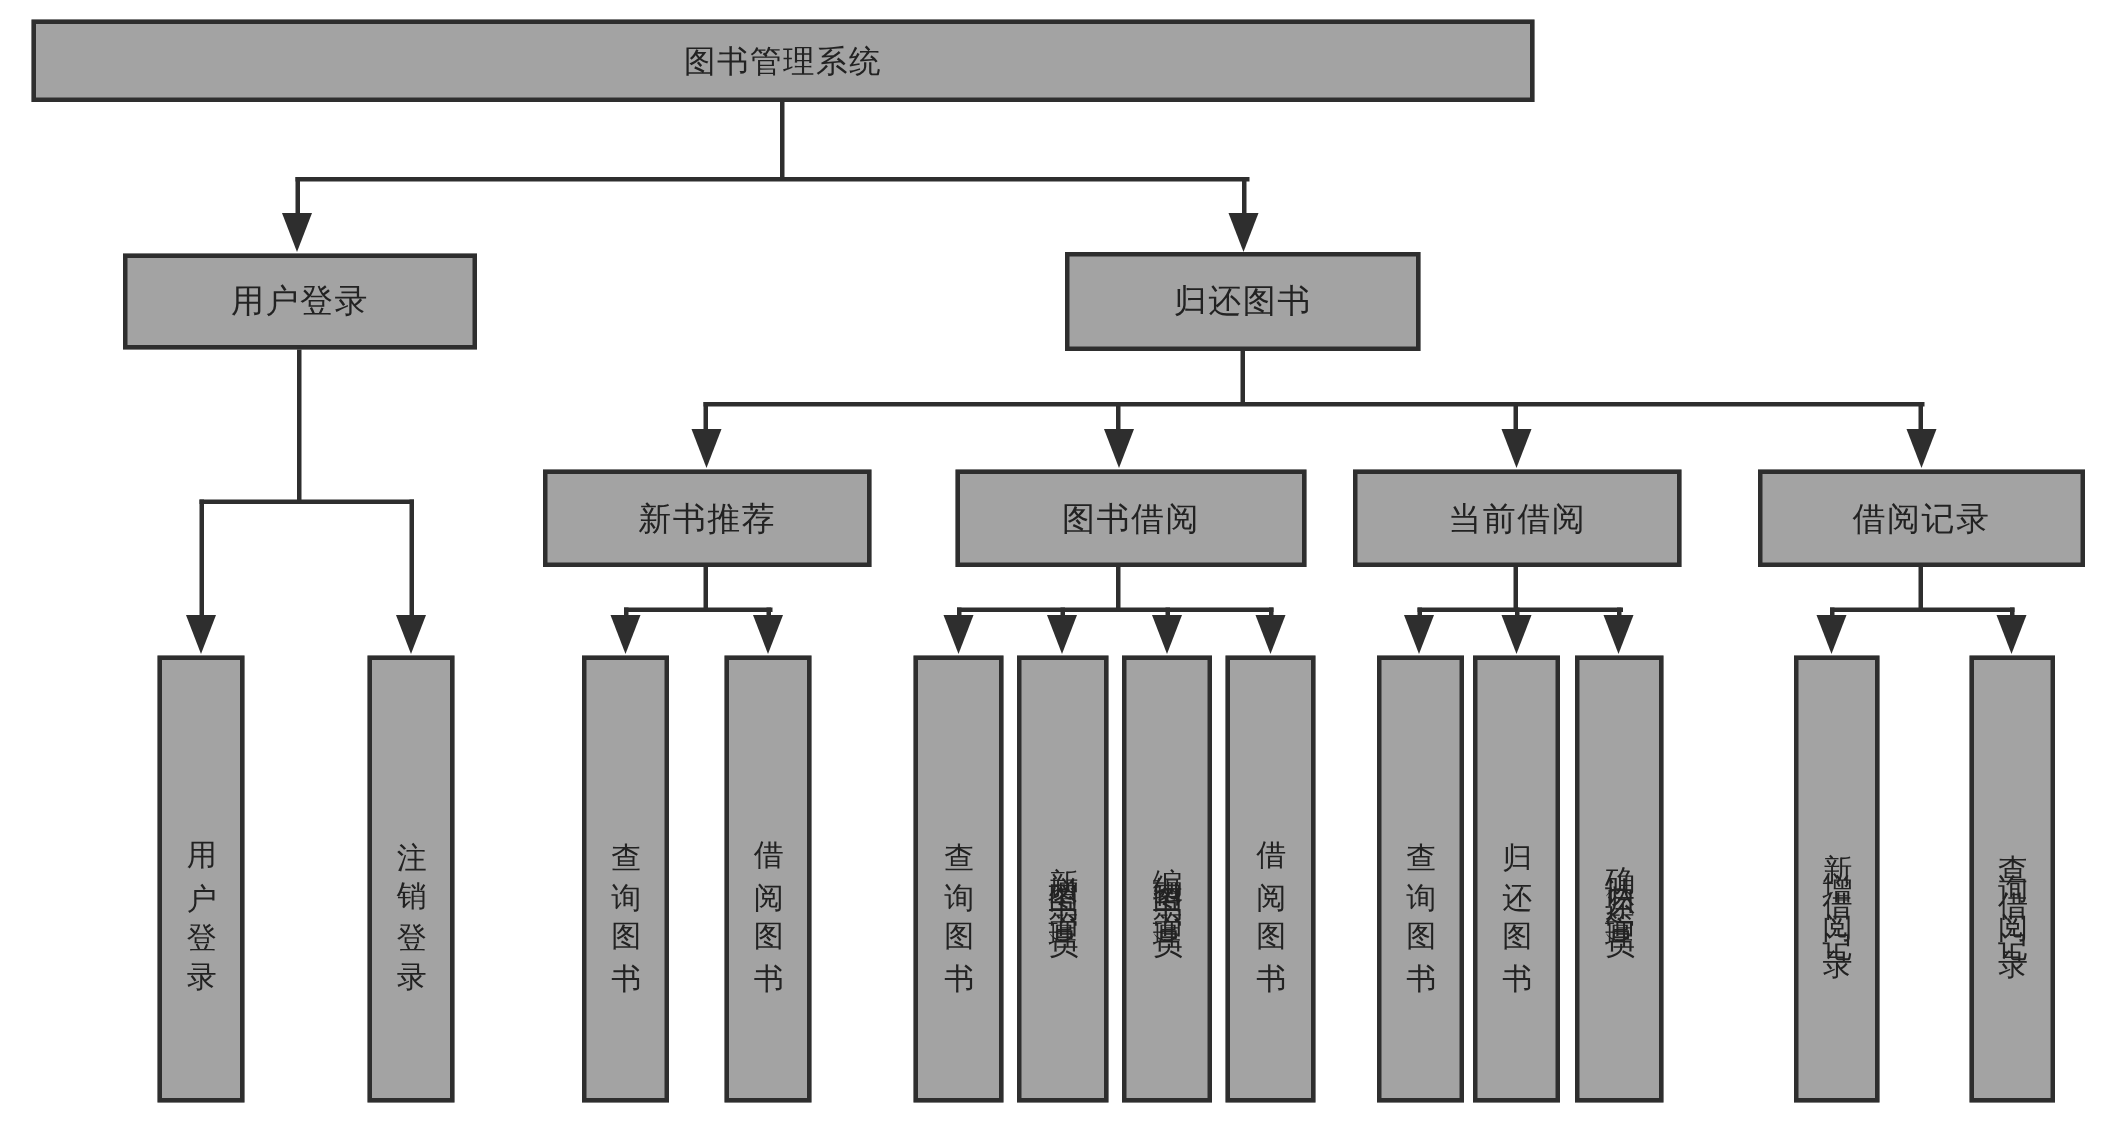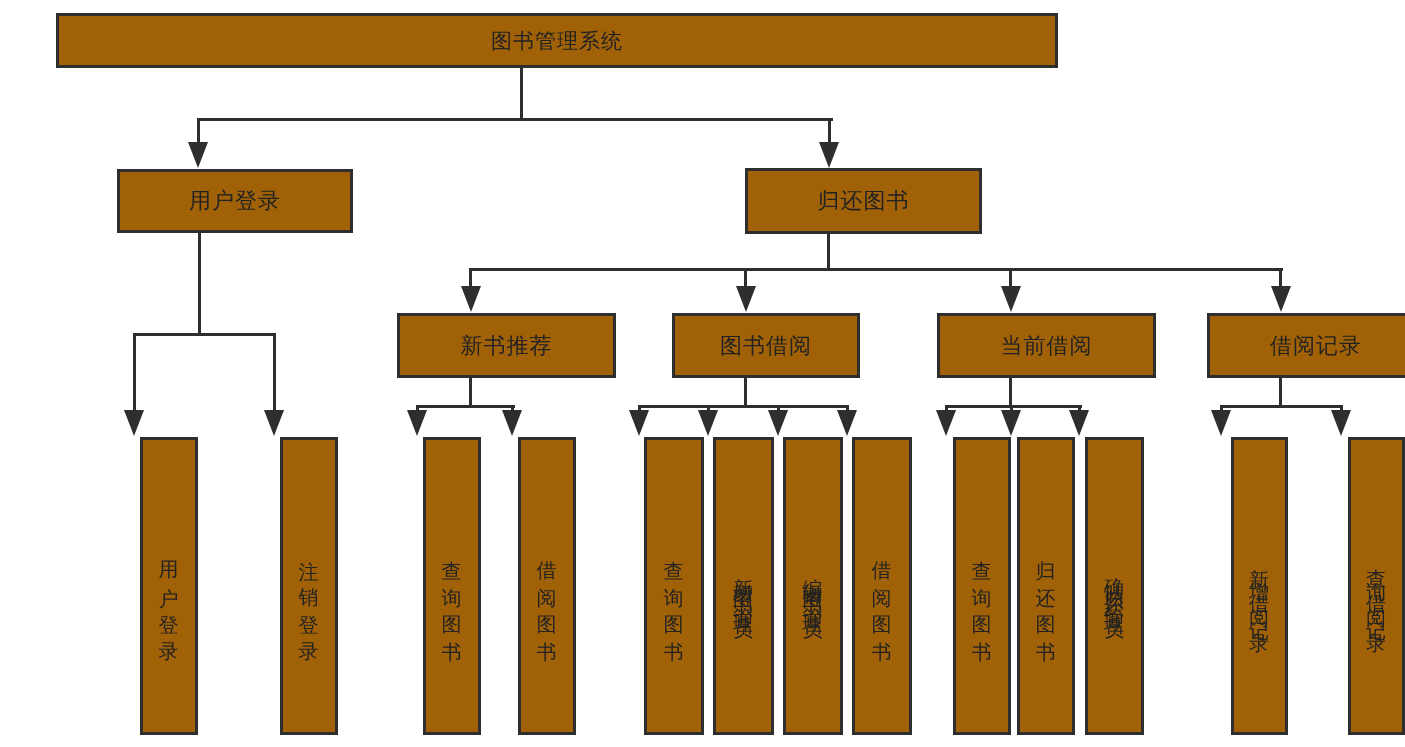--- a/index.html
+++ b/index.html
@@ -13,27 +13,26 @@
   #stage {
     position: relative;
     width: 1405px;
     height: 747px;
     background: var(--bg);
     font-family: "Liberation Sans", "DejaVu Sans", sans-serif;
     overflow: hidden;
   }
   .box {
     position: absolute;
-    background: #a16207;
+    background: #a3a3a3;
     border: 3px solid var(--line);
     display: flex;
     align-items: center;
     justify-content: center;
     color: var(--text);
-    margin-left: 35px;
   }
   .hlabel {
     font-size: 22px;
     letter-spacing: 1px;
     color: var(--text);
     white-space: nowrap;
   }
   .root-label { font-size: 21px; }
   .leaf { top: 437px; height: 298px; }
   .vtext {
@@ -106,21 +105,21 @@
   <div class="vline" style="left:744px; top:268px; width:3px; height:20px;"></div>
   <div class="ahead" style="left:736px; top:286px;"></div>
   <div class="vline" style="left:1009px; top:268px; width:3px; height:20px;"></div>
   <div class="ahead" style="left:1001px; top:286px;"></div>
   <div class="vline" style="left:1279px; top:268px; width:3px; height:20px;"></div>
   <div class="ahead" style="left:1271px; top:286px;"></div>
 
   <div class="box" style="left:362px; top:313px; width:219px; height:65px;justify-content:center;">
     <span class="hlabel">新书推荐</span>
   </div>
-  <div class="box" style="left:637px; top:313px; width:188px; height:65px;">
+  <div class="box" style="left:637px; top:313px; width:234px; height:65px;">
     <span class="hlabel">图书借阅</span>
   </div>
   <div class="box" style="left:902px; top:313px; width:219px; height:65px;">
     <span class="hlabel">当前借阅</span>
   </div>
   <div class="box" style="left:1172px; top:313px; width:218px; height:65px;">
     <span class="hlabel">借阅记录</span>
   </div>
 
   <div class="vline" style="left:469px; top:378px; width:3px; height:29px;"></div>

